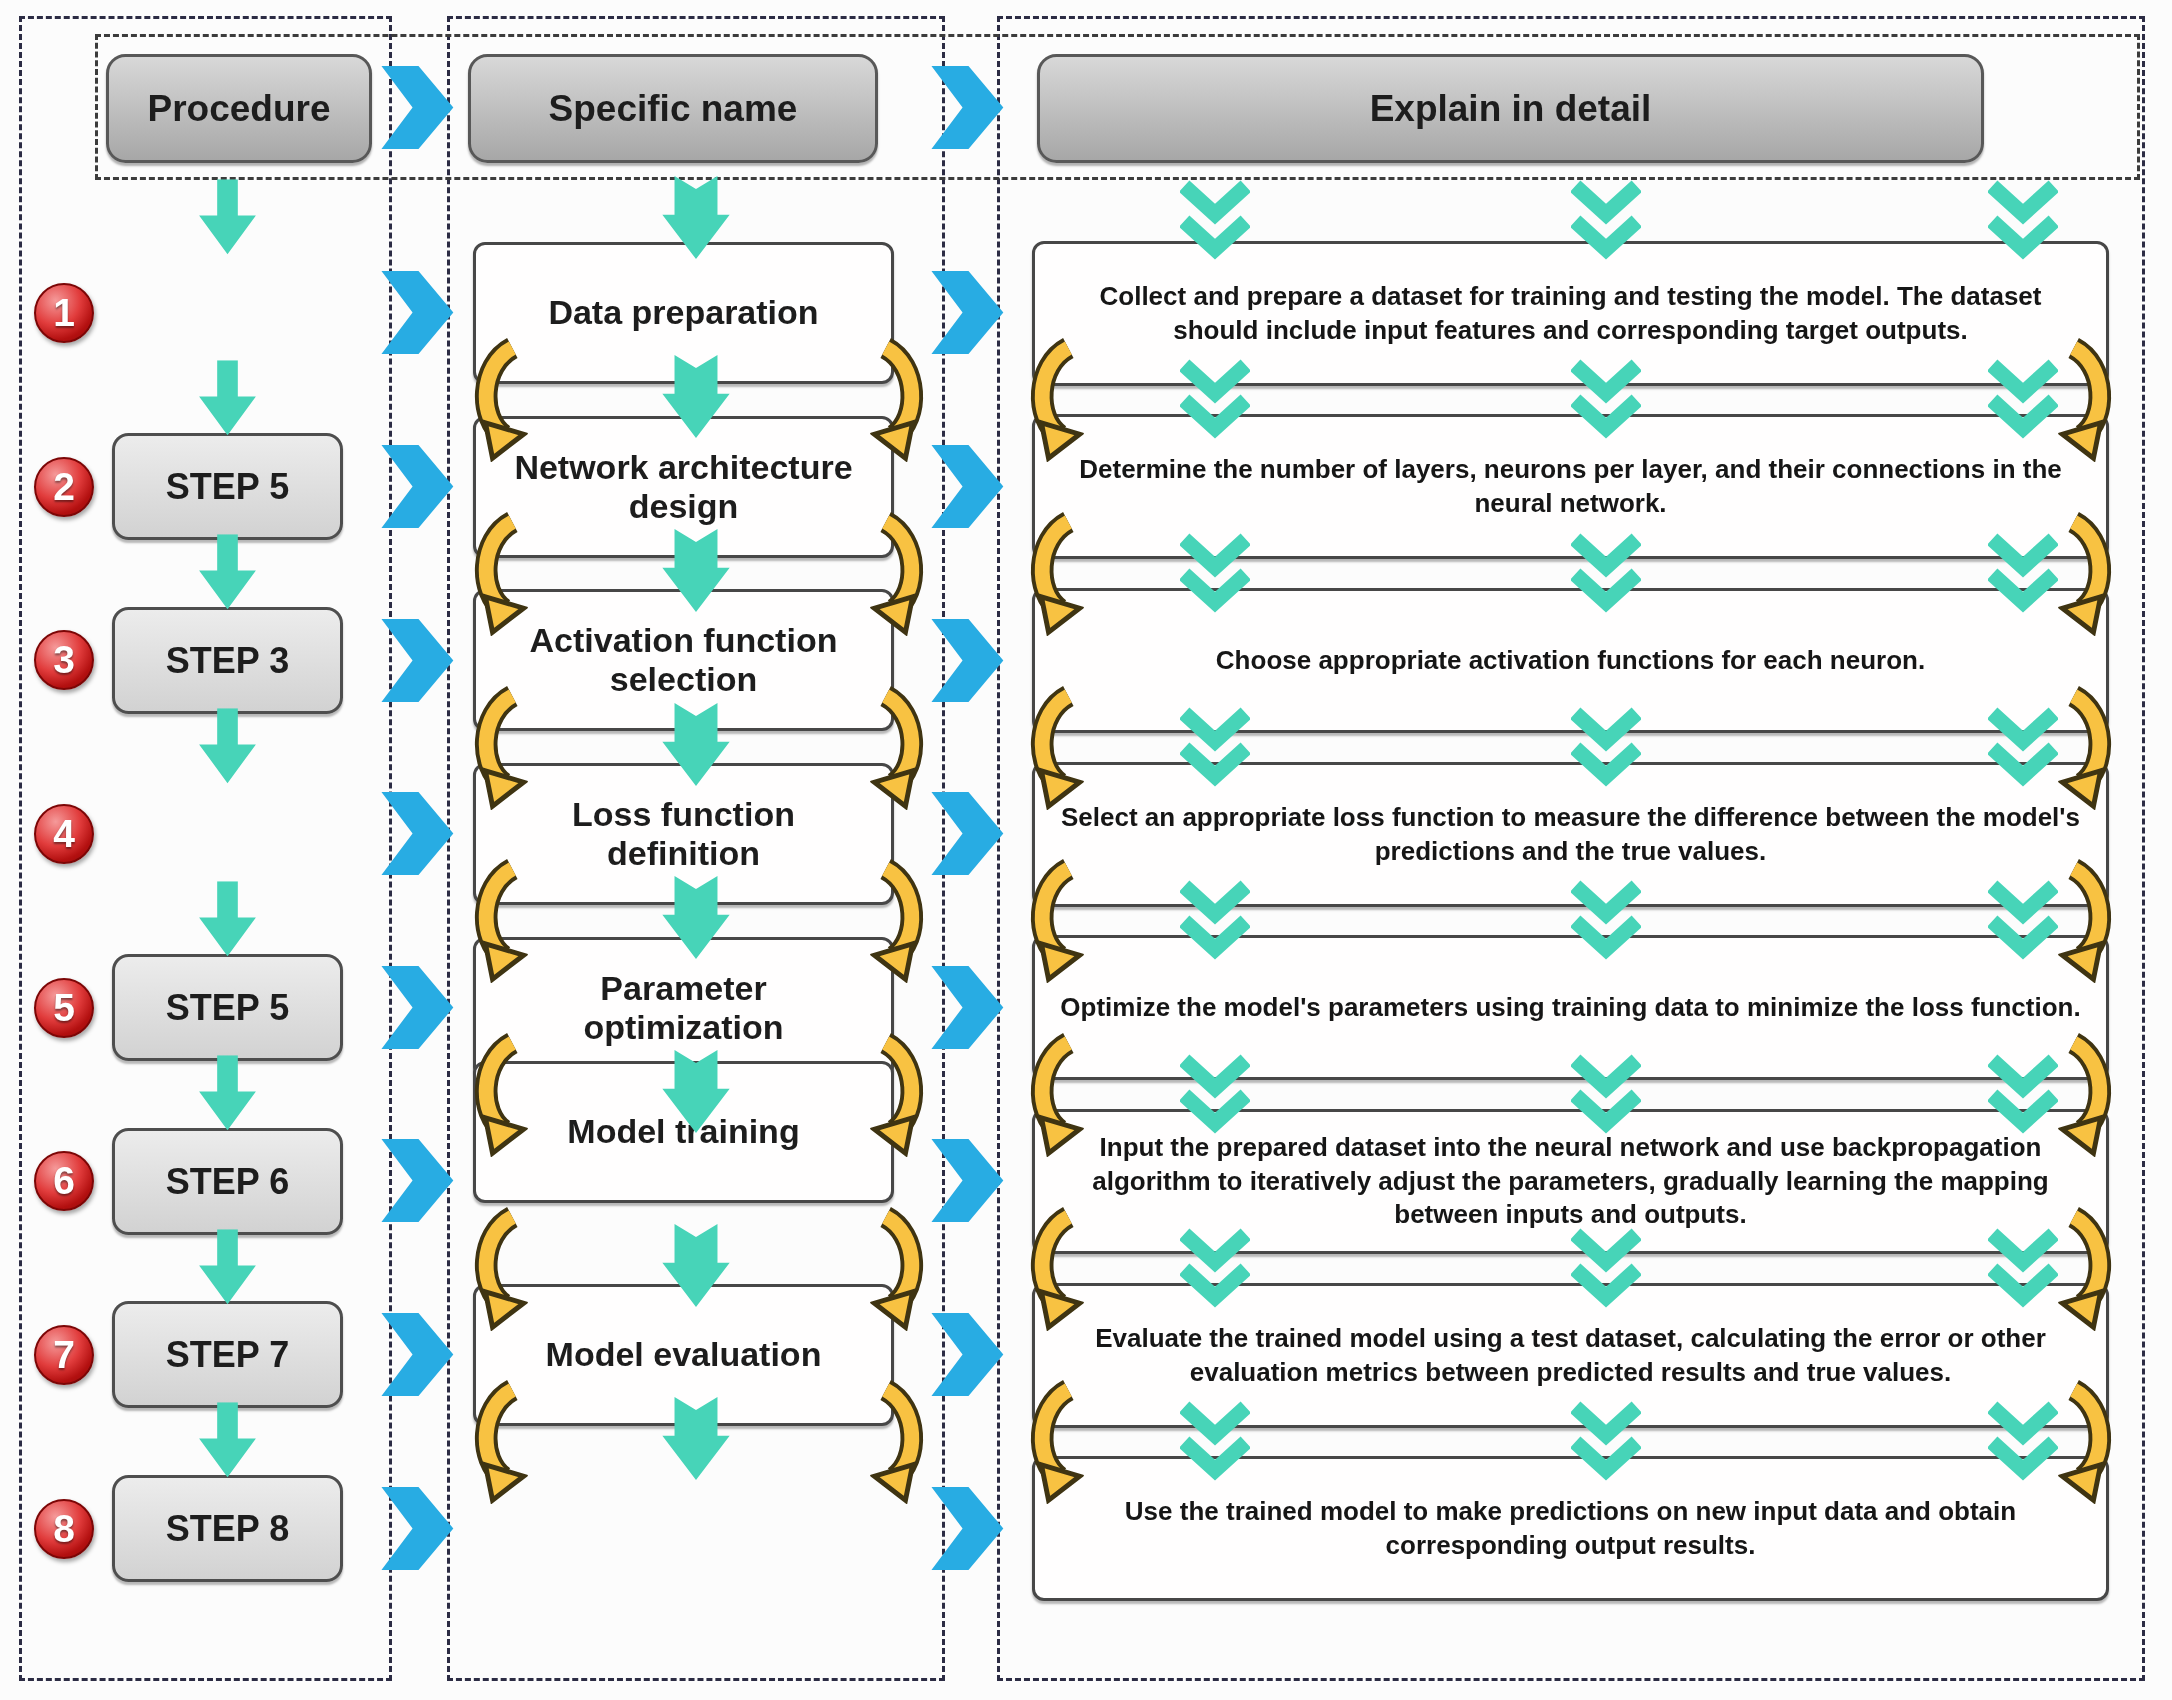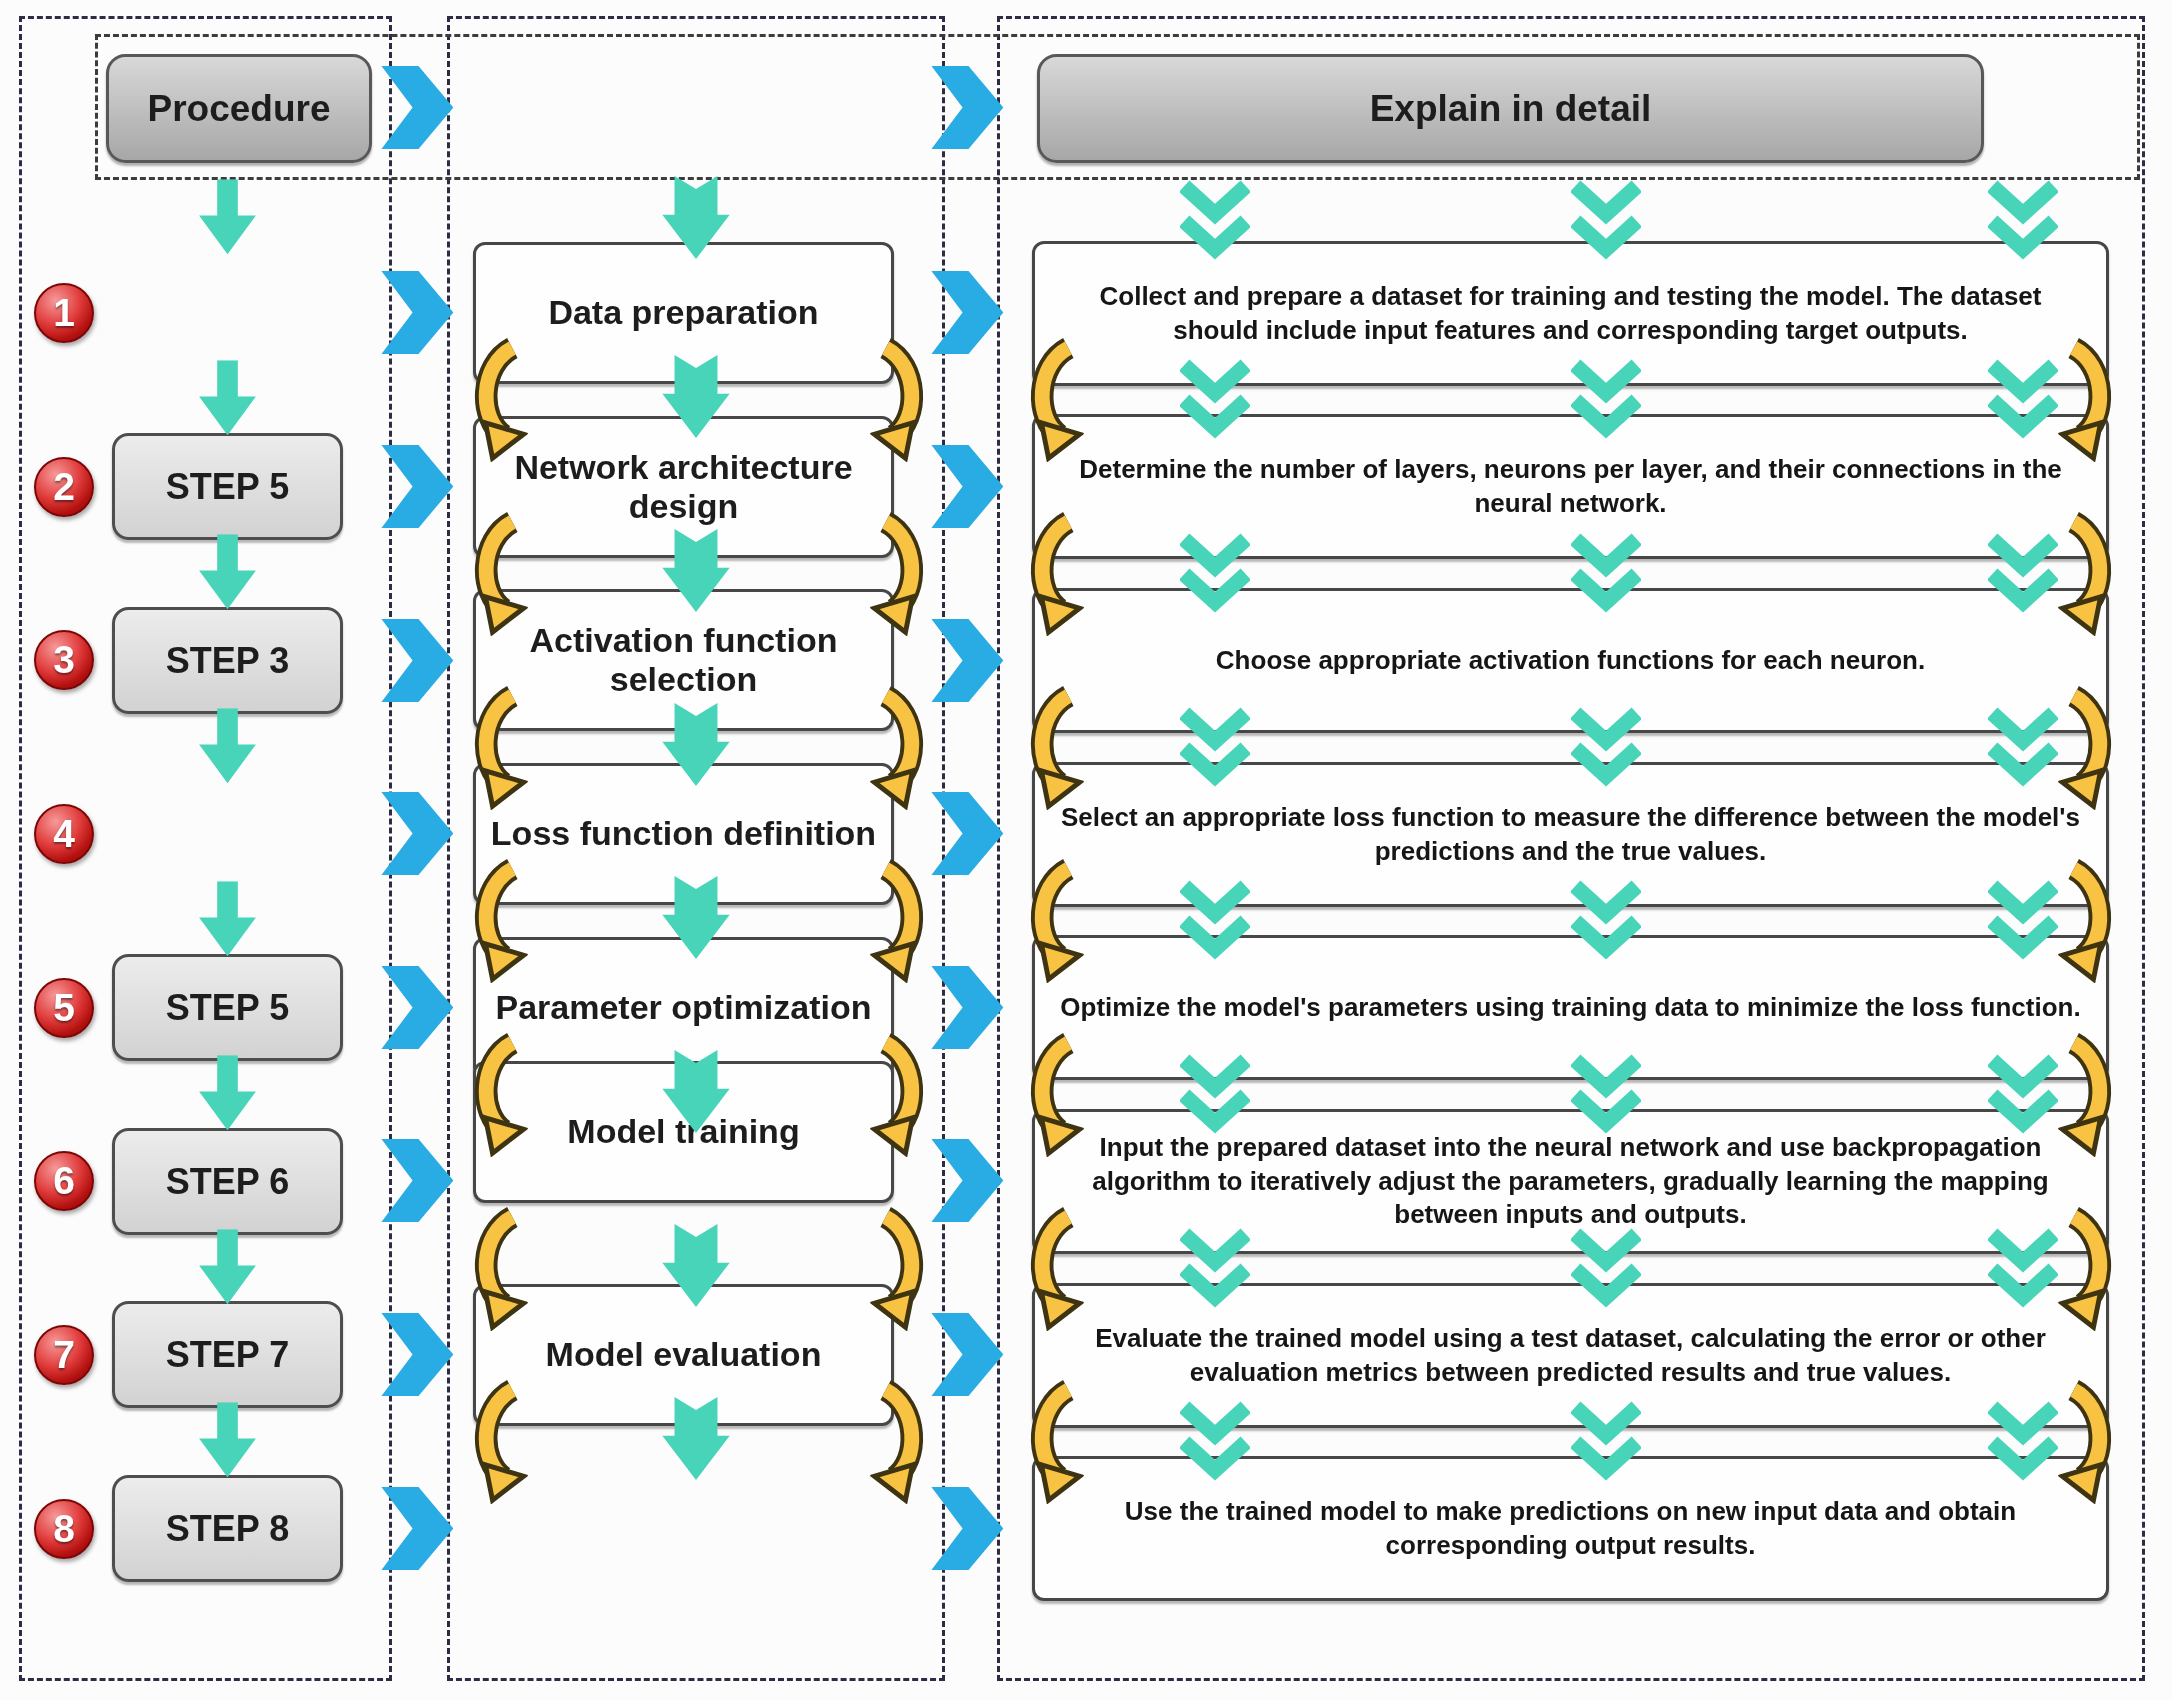--- a/index.html
+++ b/index.html
@@ -19,21 +19,21 @@
   .badge{position:absolute;left:34px;width:60px;height:60px;border-radius:50%;
          background:radial-gradient(circle at 35% 28%,#f59a9a,#e13c3c 45%,#b31010 72%,#8c0808);
          border:2.2px solid #7c0606;display:flex;align-items:center;justify-content:center;color:#fff;
          font-size:39px;font-weight:bold;text-shadow:0 1.5px 2.2px rgba(0,0,0,.45);
          box-shadow:1.5px 3px 4.5px rgba(0,0,0,.35);z-index:3;box-sizing:border-box;}
   .stepbox{position:absolute;left:112px;width:231px;height:107px;background:linear-gradient(#ececec,#d2d2d2);
          border:3.7px solid #4e4e4e;border-radius:16.4px;display:flex;align-items:center;justify-content:center;
          font-size:36px;font-weight:bold;box-shadow:0 3px 2.2px rgba(0,0,0,.28);z-index:1;box-sizing:border-box;}
   .namebox{position:absolute;left:473px;width:421px;height:142px;background:#fffefe;border:3px solid #474747;
          border-radius:12px;display:flex;align-items:center;justify-content:center;text-align:center;
-         font-size:34px;font-weight:bold;line-height:1.15;padding:0 5px;box-sizing:border-box;
+         font-size:34px;font-weight:bold;line-height:1.15;padding:0 25px;box-sizing:border-box;
          box-shadow:0 3px 2.2px rgba(0,0,0,.28);z-index:1;}
   .detailbox{position:absolute;left:1032px;width:1077px;height:145px;background:#fffefe;border:3px solid #474747;
          border-radius:12px;display:flex;align-items:center;justify-content:center;text-align:center;
          font-size:26px;font-weight:bold;color:#161616;line-height:1.3;padding:3px 21px;box-sizing:border-box;
          box-shadow:0 3px 2.2px rgba(0,0,0,.28);z-index:1;}
   .chev{position:absolute;width:83px;height:89px;color:#28ace3;z-index:2;}
   .c1{left:377px}
   .c2{left:927px}
   .gap{position:absolute;left:0;width:2172px;height:134px;z-index:3;}
   .gap .a1{position:absolute;left:194px;top:28px;width:67px;height:78px;color:#47d4b8;}
@@ -90,20 +90,23 @@
   <div class="panel p2"></div>
   <div class="panel p3"></div>
   <div class="hdr-band"></div>
 
   <div class="hbox hb1">
       <span>Procedure</span>
     </div>
   <svg class="chev c1" style="top:63px" viewBox="0 0 112 120" width="83" height="89">
       <use href="#sym-blue-chevron"></use>
     </svg>
+  <div class="hbox hb2">
+      <span>Specific name</span>
+    </div>
   <svg class="chev c2" style="top:63px" viewBox="0 0 112 120" width="83" height="89">
       <use href="#sym-blue-chevron"></use>
     </svg>
   <div class="hbox hb3">
       <span>Explain in detail</span>
     </div>
 
   <div class="gap0">
     <svg class="a1" viewBox="0 0 90 104" width="67" height="78">
         <use href="#sym-arrow"></use>

